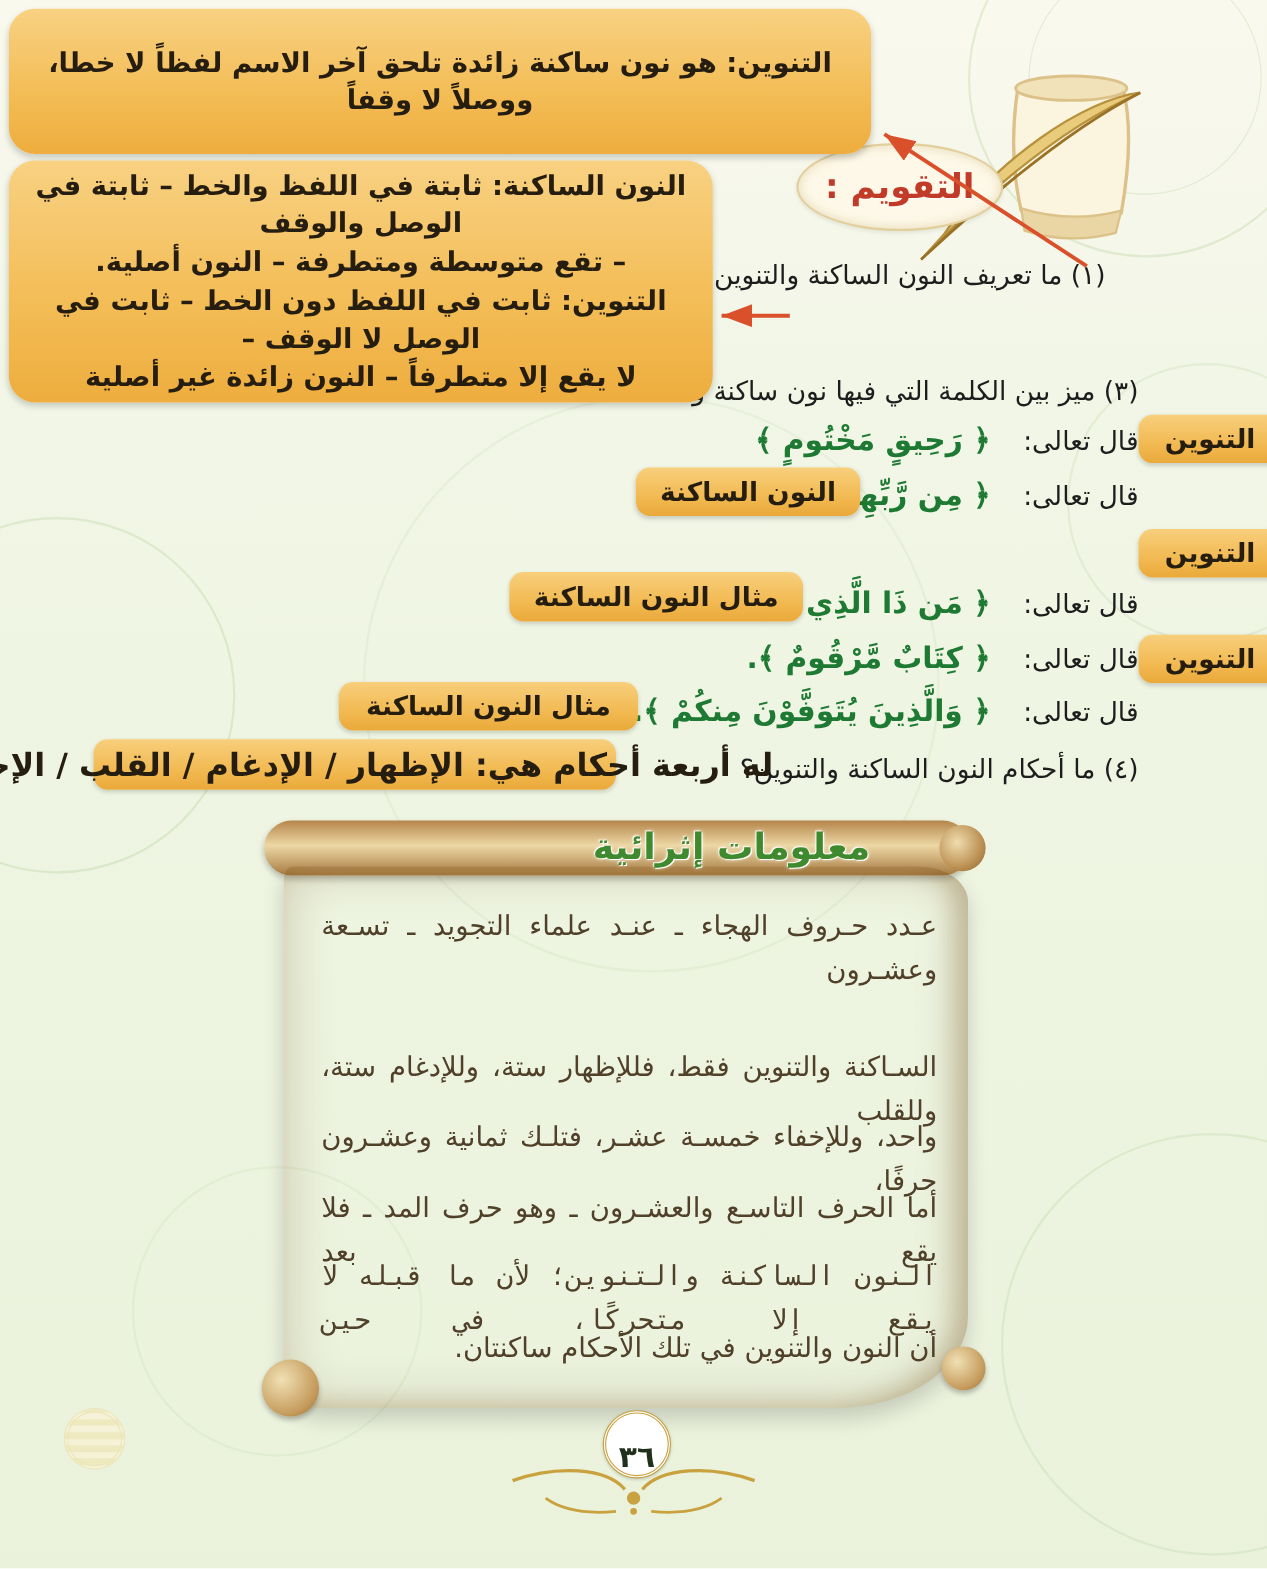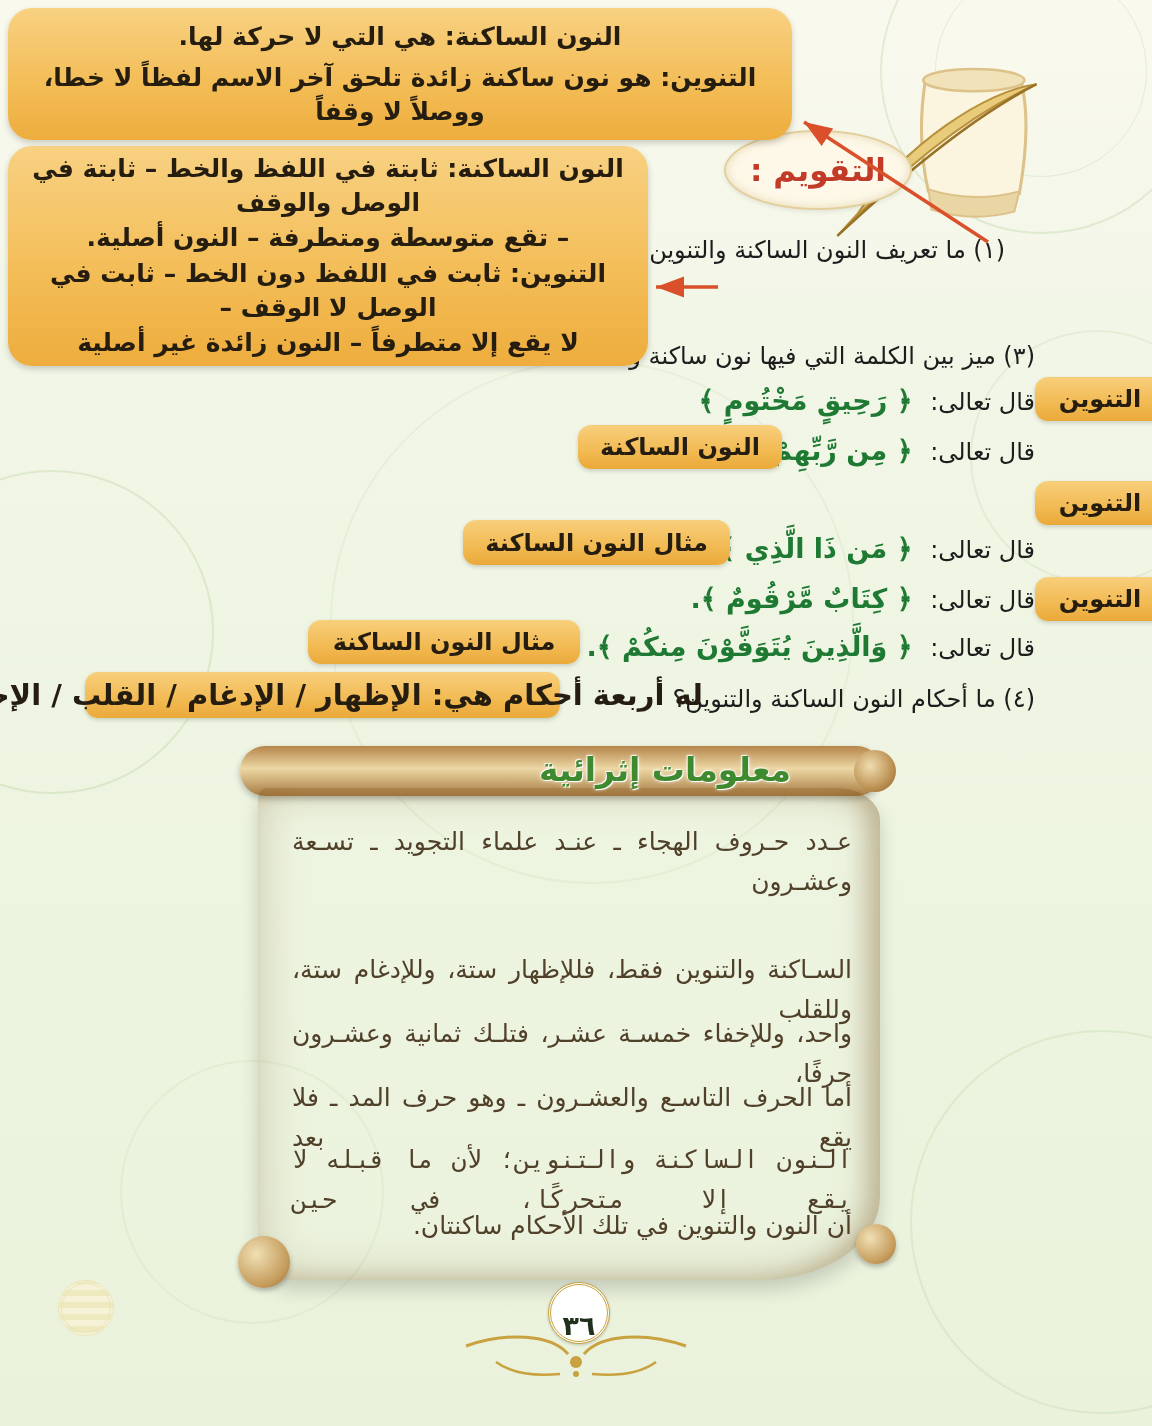--- a/index.html
+++ b/index.html
@@ -25,21 +25,21 @@
     border-radius:13px; box-shadow:0 2px 4px rgba(0,0,0,.16);
     color:#251d10; font-weight:bold; font-size:24px;
     display:flex; align-items:center; justify-content:center; box-sizing:border-box;
     white-space:nowrap;
   }
   .qrow{
     position:absolute; z-index:2; direction:rtl; white-space:nowrap;
     font-size:24px; color:#1d1d1d; line-height:40px;
   }
   .qrow .intro{color:#1d1d1d;}
-  .qrow .verse{color:#1e7a33; font-weight:bold; font-size:27px; margin-right:10px;}
+  .qrow .verse{color:#1e7a33; font-weight:bold; font-size:27px; margin-right:22px;}
   .cartouche{
     position:absolute; left:724px; top:130px; width:184px; height:76px; z-index:3;
     background:#fdf8e8; border:2px solid #e3cf9b; border-radius:50%;
     box-shadow:inset 0 0 10px rgba(190,160,90,.35), 0 2px 4px rgba(0,0,0,.08);
     display:flex; align-items:center; justify-content:center;
   }
   .cartouche span{
     color:#c23a28; font-weight:bold; font-size:31px; direction:rtl;
     text-shadow:0 1px 0 rgba(255,255,255,.8);
   }
@@ -115,21 +115,20 @@
       <path d="M8 172 C 60 118, 130 55, 205 22 C 155 28, 75 82, 28 150 Z" fill="#e9cb7c" stroke="#b8913c" stroke-width="2"></path>
       <path d="M8 172 C 80 105, 150 50, 205 22" fill="none" stroke="#9a7227" stroke-width="2.5"></path>
     </svg>
   </div>
 
   <div class="cartouche">
     <span>التقويم :</span>
   </div>
 
   <div class="callout" style="left:8px;top:8px;width:784px;height:132px;">
-    <div>النون الساكنة: هي التي لا حركة لها.</div>
     <div>التنوين: هو نون ساكنة زائدة تلحق آخر الاسم لفظاً لا خطا، ووصلاً لا وقفاً</div>
   </div>
 
   <div class="callout" style="left:8px;top:146px;width:640px;height:220px;">
     <div>النون الساكنة: ثابتة في اللفظ والخط – ثابتة في الوصل والوقف</div>
     <div>– تقع متوسطة ومتطرفة – النون أصلية.</div>
     <div>التنوين: ثابت في اللفظ دون الخط – ثابت في الوصل لا الوقف –</div>
     <div>لا يقع إلا متطرفاً – النون زائدة غير أصلية</div>
   </div>
 

